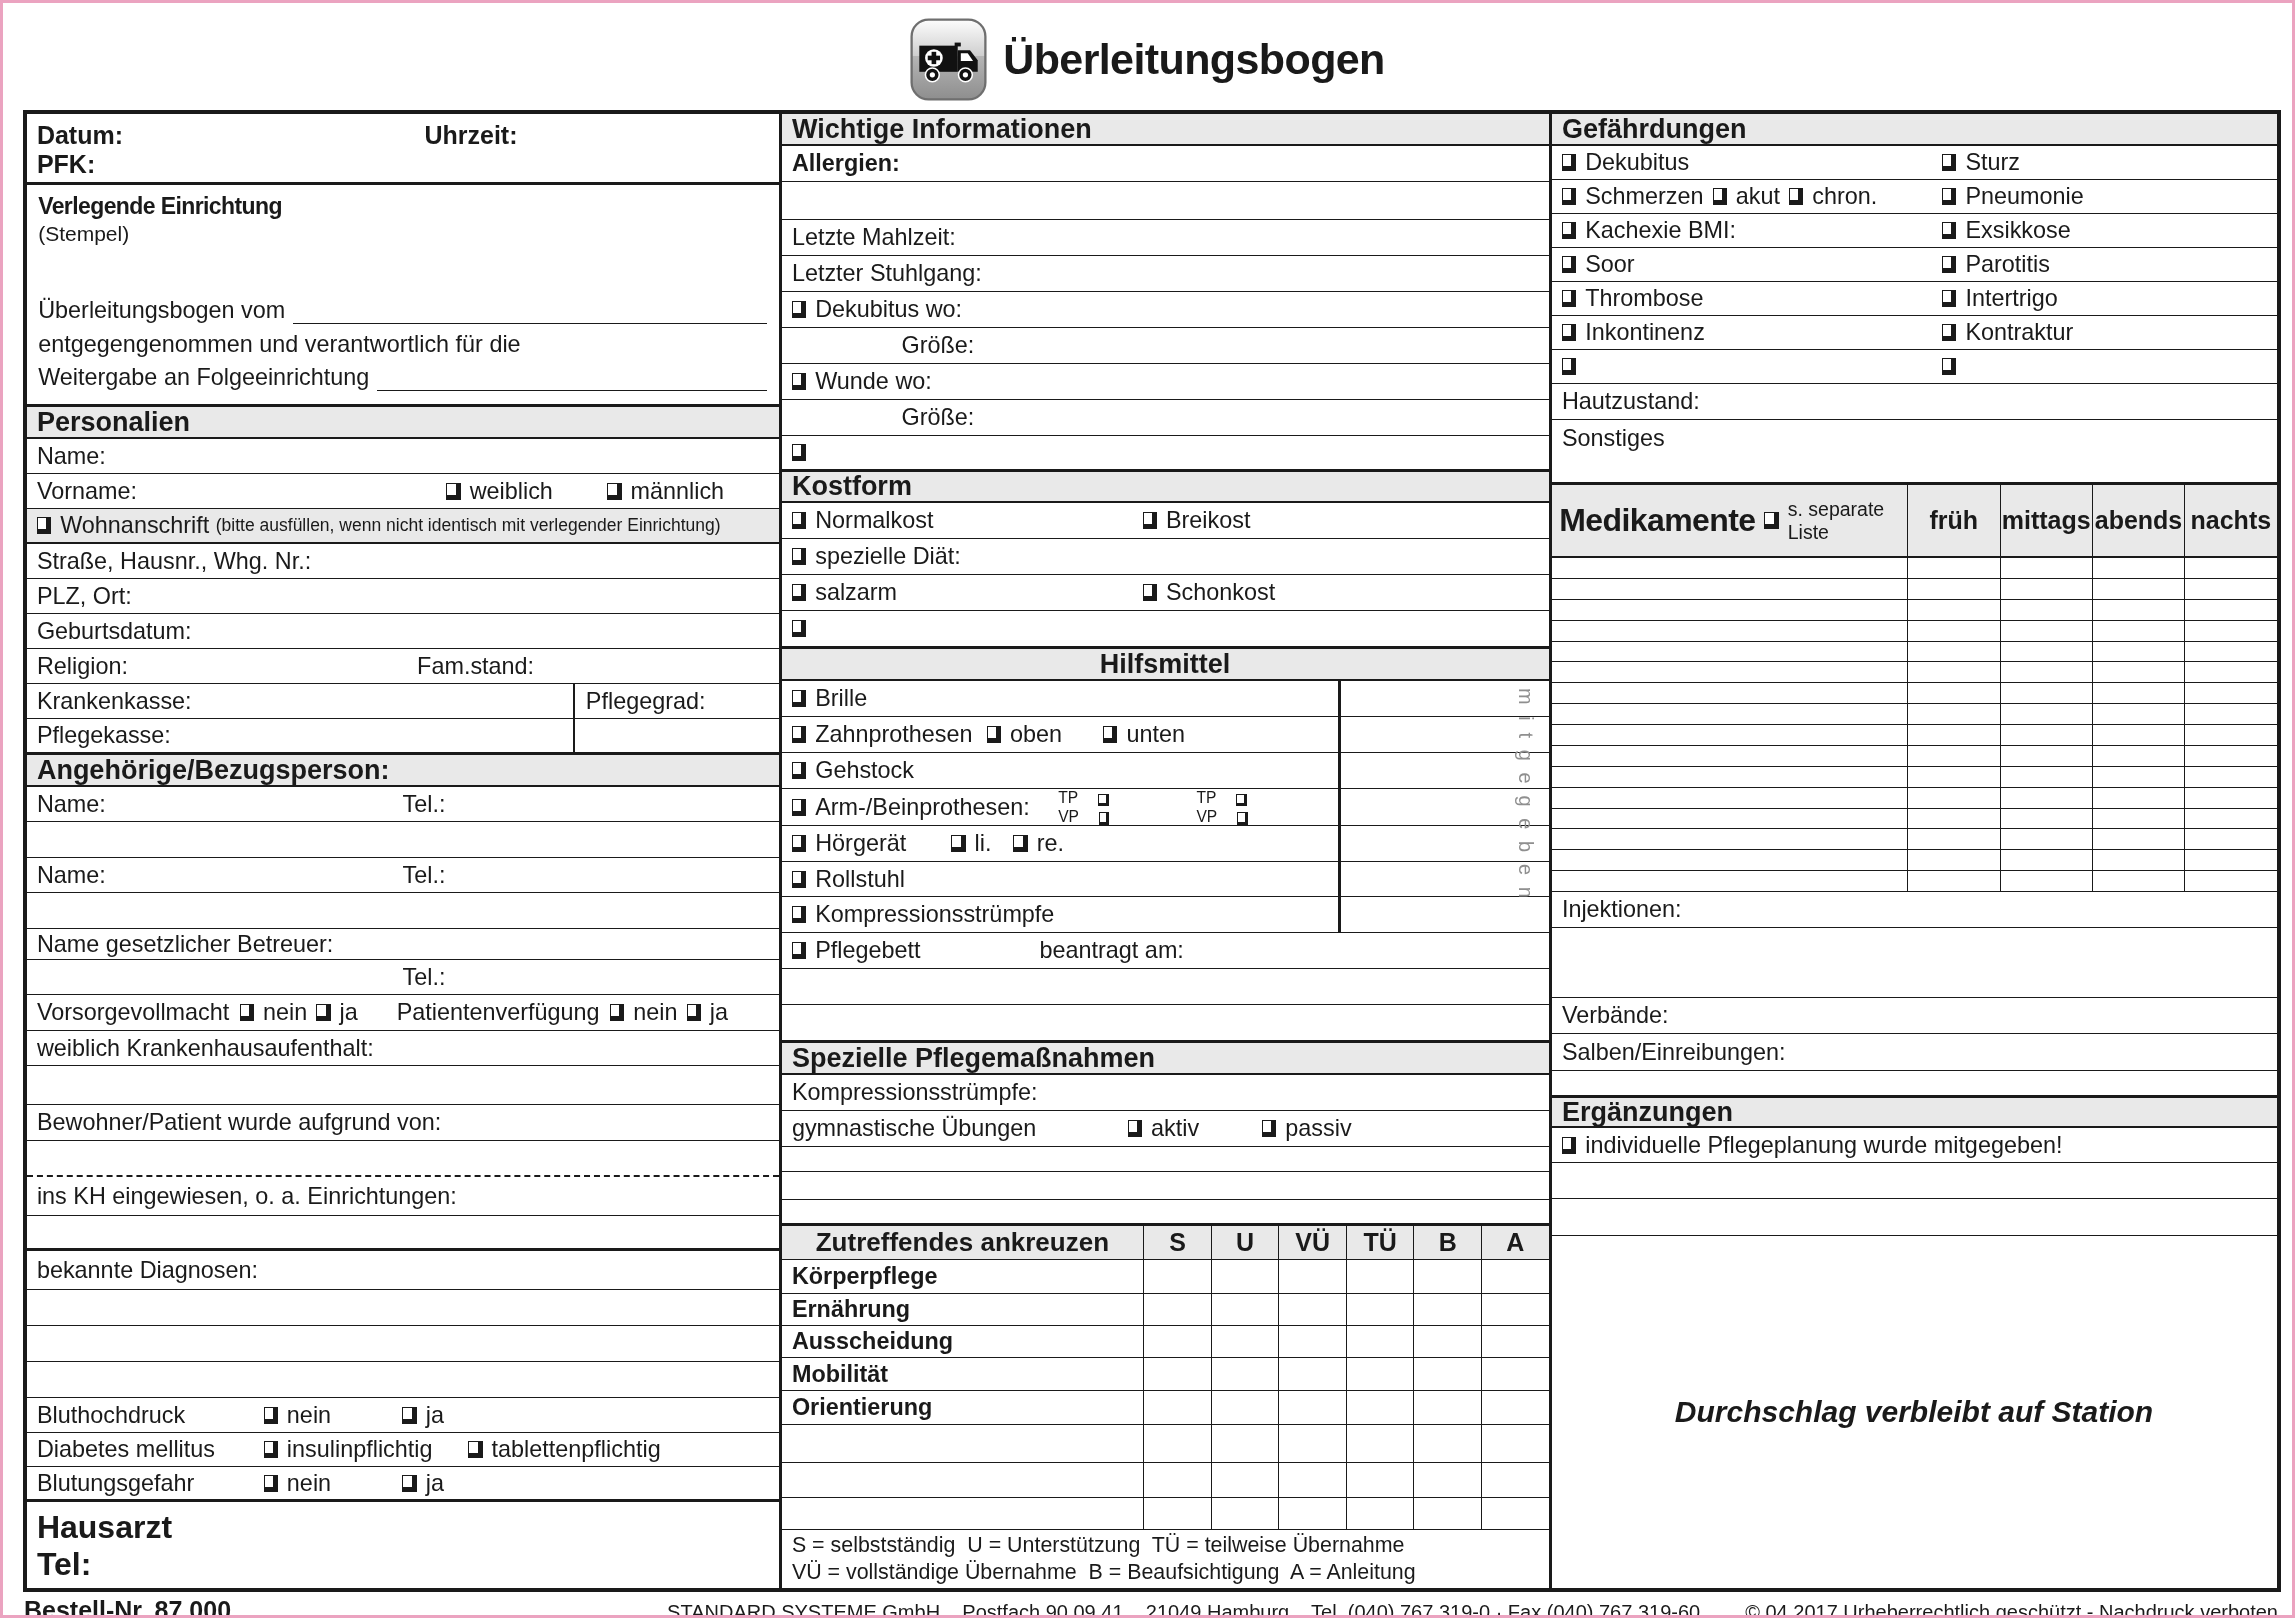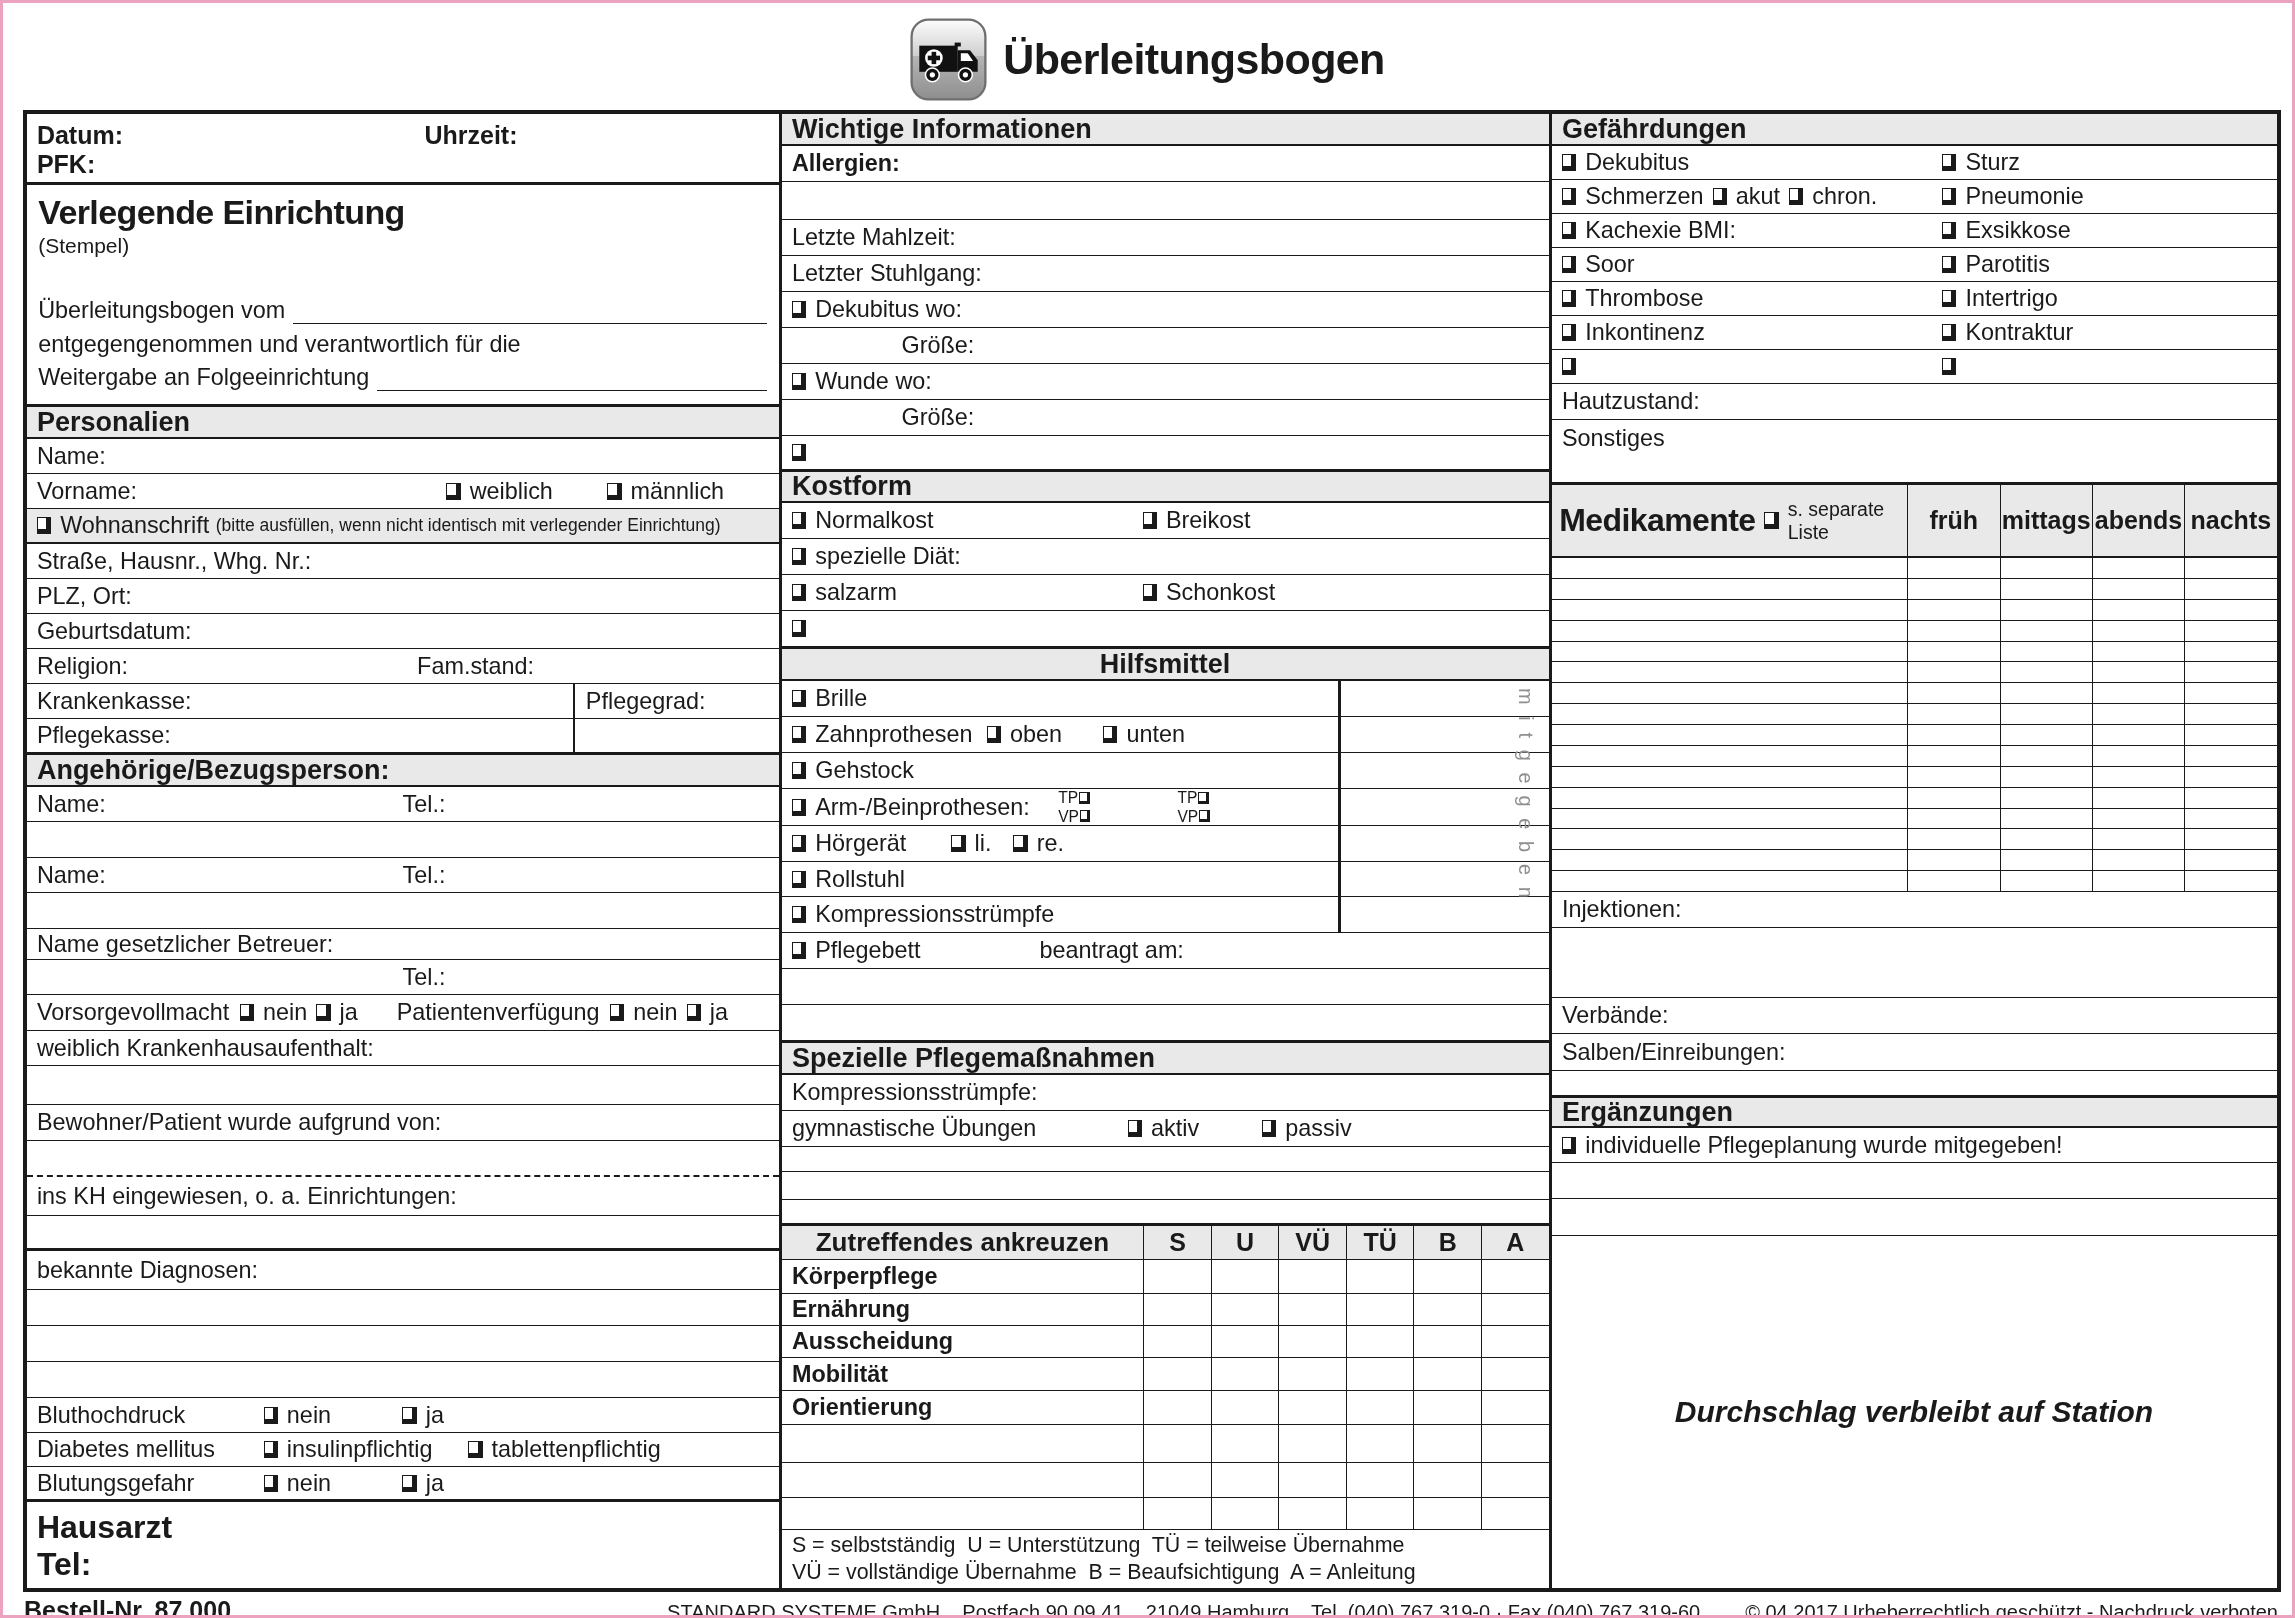--- a/index.html
+++ b/index.html
@@ -41,40 +41,40 @@
   
   .cb{display:inline-block;width:14.3px;height:17px;border:1.9px solid var(--ink);border-right-width:5.2px;border-bottom-width:5.2px;background:#fff;flex:0 0 auto}
   .cb.s{width:10.4px;height:12.3px;border-width:1.3px;border-right-width:3.2px;border-bottom-width:3.2px}
   .gap{display:flex;align-items:center;gap:9px}
 
   
   .datumcell{flex-direction:column;align-items:stretch;justify-content:space-between;padding:6.5px 10.4px;font-weight:700;font-size:25px}
   .datumcell .l1{display:flex}
   .datumcell .l1 span:first-child{flex:0 0 53%}
   .vbox{flex-direction:column;align-items:stretch;padding:7.8px 11.7px 13px}
-  .vtitle{font-weight:700;font-size:34px;letter-spacing:-0.6px}
+  .vtitle{font-weight:700;font-size:23px;letter-spacing:-0.6px}
   .vstempel{font-size:21px;margin-top:2.6px}
   .vspacer{flex:1 1 auto}
   .vline{display:flex;align-items:flex-end;font-size:23.4px;margin-top:10.4px}
   .fill{flex:1 1 auto;height:6.5px;border-bottom:1.9px solid var(--ink);margin-left:7.8px}
   .split73{padding:0}
   .c73{flex:0 0 73%;align-self:stretch;display:flex;align-items:center;border-right:2.6px solid var(--ink);padding-left:10.4px}
   .c27{flex:1;display:flex;align-items:center;padding-left:10.4px}
   .smallnote{font-size:17.5px;margin-left:6.5px}
   .hausarzt{flex-direction:column;align-items:flex-start;justify-content:space-between;padding:6.5px 10.4px 9px;font-weight:700;font-size:32px;border-bottom:none}
   .dashline{padding:0 6.5px}
 
   
   .subtable{position:relative;display:flex;flex-direction:column;flex:0 0 auto}
   .hrow{display:flex;border-bottom:1.9px solid var(--ink);align-items:stretch}
   .hlab{flex:0 0 73%;border-right:3.2px solid var(--ink);display:flex;align-items:center;padding:0 10.4px;font-size:23.4px;gap:9px}
   .hchk{flex:1;display:flex;align-items:center;padding-left:40%}
   .vert{position:absolute;right:11.7px;top:6.5px;height:calc(100% - 13px);writing-mode:vertical-rl;font-size:20px;color:var(--vert);letter-spacing:11.7px;display:flex;align-items:center}
   .tpvp{display:flex;flex-direction:column;font-size:15.6px;line-height:17px;gap:1.3px}
-  .tpvp span{display:flex;align-items:center;gap:1px}
+  .tpvp span{display:flex;align-items:flex-end;gap:20px}
 
   
   .zrow{display:flex;border-bottom:1.9px solid var(--ink);align-items:stretch;flex:0 0 auto}
   .zlab{flex:0 0 47.3%;border-right:1.9px solid var(--ink);display:flex;align-items:center;padding-left:10.4px;font-size:23.4px}
   .zhead{background:var(--gray);border-top:0}
   .zhead .zlab{justify-content:center;font-weight:700;font-size:26px;padding-left:0}
   .zl{font-weight:700}
   .zc{flex:1;border-right:1.9px solid var(--ink);display:flex;align-items:center;justify-content:center;font-weight:700;font-size:25px}
   .zc:last-child{border-right:none}
   .legend{flex-direction:column;align-items:flex-start;justify-content:center;font-size:21.4px;line-height:27px;border-bottom:none;white-space:pre-wrap}

